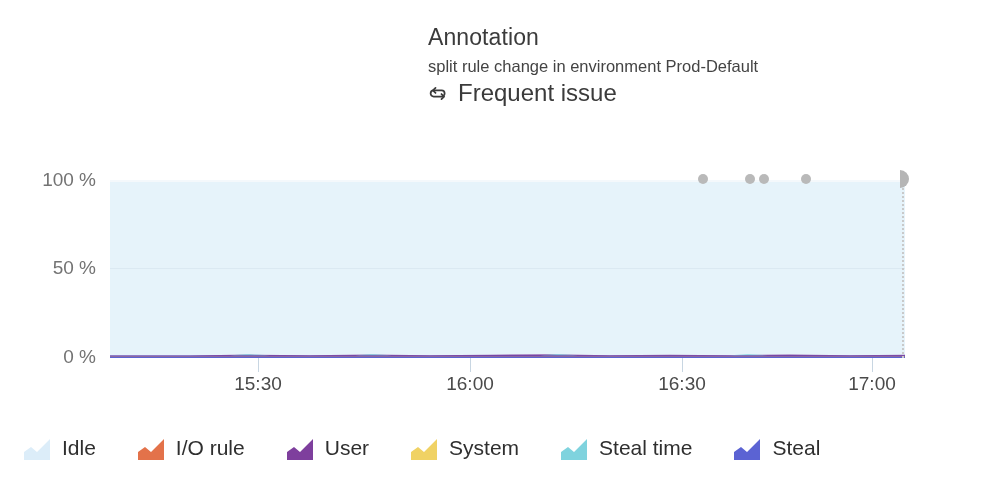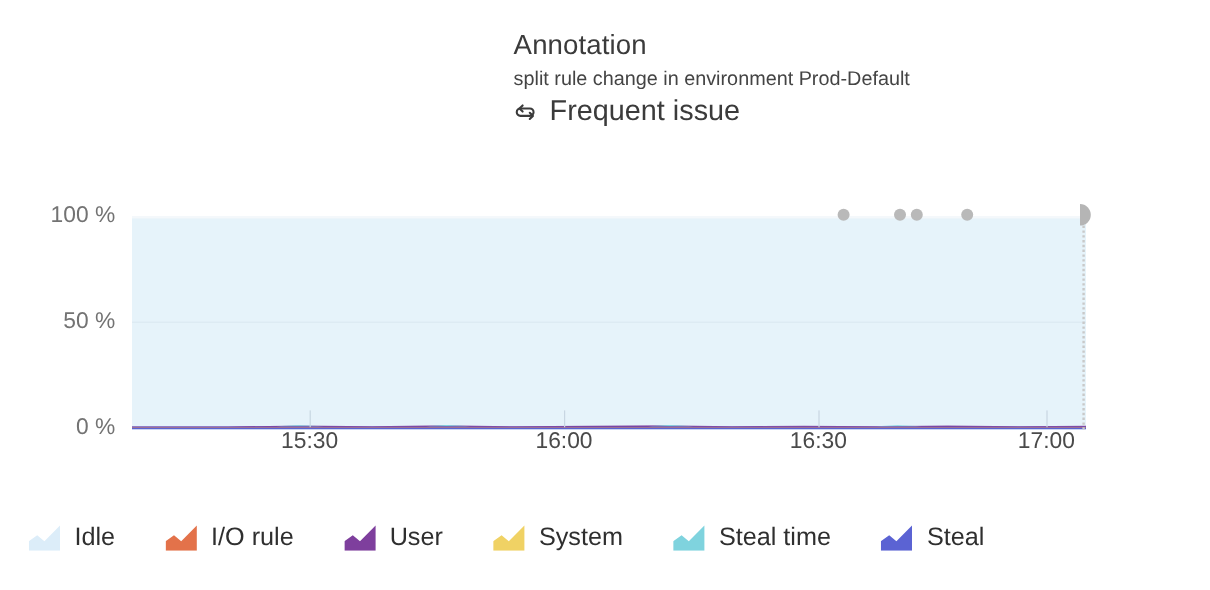--- a/index.html
+++ b/index.html
@@ -98,21 +98,21 @@
   .series-band{
     position:absolute;
     left:0; bottom:0;
     width:100%; height:6px;
   }
   .series-band svg{display:block;width:100%;height:6px;}
 
   
   .x-axis{
     position:absolute;
-    left:0; top:192px;
+    left:0; top:208px;
     width:1008px; height:50px;
   }
   .x-tick{
     position:absolute;
     top:0; width:1px;height:14px;
     background:#c8d6e2;
   }
   .x-label{
     position:absolute;
     top:14px;
@@ -157,21 +157,21 @@
     position:absolute;
     left:0; top:418px;
     width:1008px; height:60px;
     display:flex;
     align-items:center;
     padding-left:24px;
     box-sizing:border-box;
   }
   .legend-item{
     display:flex;
-    align-items:center;
+    align-items:flex-end;
     gap:11px;
     margin-right:42px;
     white-space:nowrap;
   }
   .legend-swatch{
     width:27px;height:22px;
     display:block;
     flex:0 0 auto;
   }
   .legend-label{

